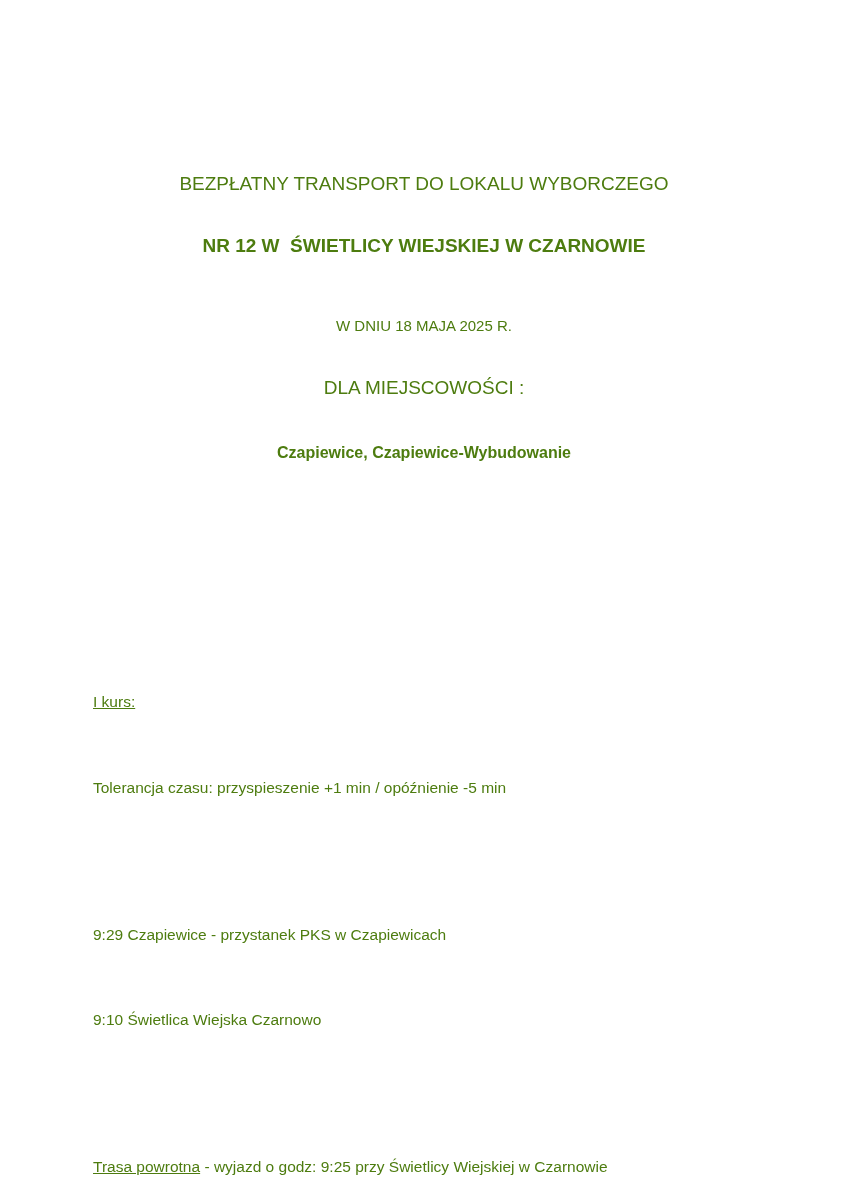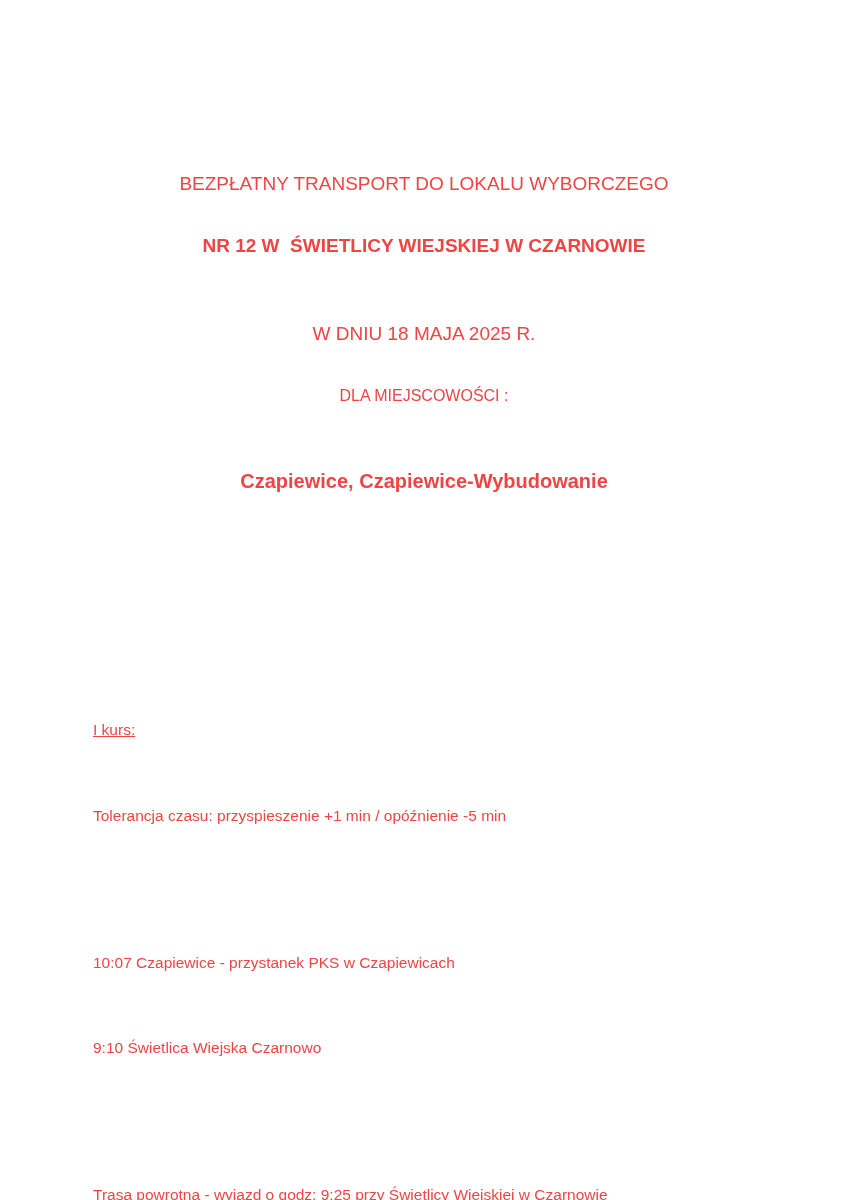--- a/index.html
+++ b/index.html
@@ -5,50 +5,50 @@
   html, body {
     margin: 0;
     padding: 0;
     background: #ffffff;
   }
   .page {
     position: relative;
     width: 848px;
     height: 1200px;
     background: #ffffff;
-    color: #ef4444;
+    color: #4d7c0f;
     font-family: "Liberation Sans", "DejaVu Sans", sans-serif;
     overflow: hidden;
     box-sizing: border-box;
   }
   .header-block {
     padding-top: 135px;
     text-align: center;
     white-space: pre-wrap;
   }
   .h-line {
     font-size: 19px;
     line-height: 26px;
   }
   .h-line.bold {
     font-weight: bold;
   }
   .date-line {
-    margin-top: 26px;
-    font-size: 19px;
+    margin-top: 18px;
+    font-size: 15px;
     line-height: 26px;
     text-align: center;
   }
   .for-line {
-    font-size: 16px;
+    font-size: 19px;
     line-height: 26px;
   }
   .localities-line {
-    margin-top: 22px;
-    font-size: 20px;
+    margin-top: 2px;
+    font-size: 16px;
     line-height: 28px;
     font-weight: bold;
   }
   .body-block {
     margin-top: 54px;
     padding-left: 81px;
     padding-right: 60px;
     font-size: 15.5px;
     line-height: 20.5px;
     white-space: pre-wrap;
@@ -76,21 +76,21 @@
     <div class="localities-line">Czapiewice, Czapiewice-Wybudowanie</div>
   </div>
 
   <div class="body-block">
 
     
     <div>
       <p><span class="underline">I kurs:</span></p>
       <p>Tolerancja czasu: przyspieszenie +1 min / opóźnienie -5 min</p>
       <div class="blank"></div>
-      <p>10:07 Czapiewice - przystanek PKS w Czapiewicach</p>
+      <p>9:29 Czapiewice - przystanek PKS w Czapiewicach</p>
       <p>9:10 Świetlica Wiejska Czarnowo</p>
       <div class="blank"></div>
       <p><span class="underline">Trasa powrotna</span><span> - wyjazd o godz: 9:25 przy Świetlicy Wiejskiej w Czarnowie</span></p>
     </div>
 
     
 
     
     
 

